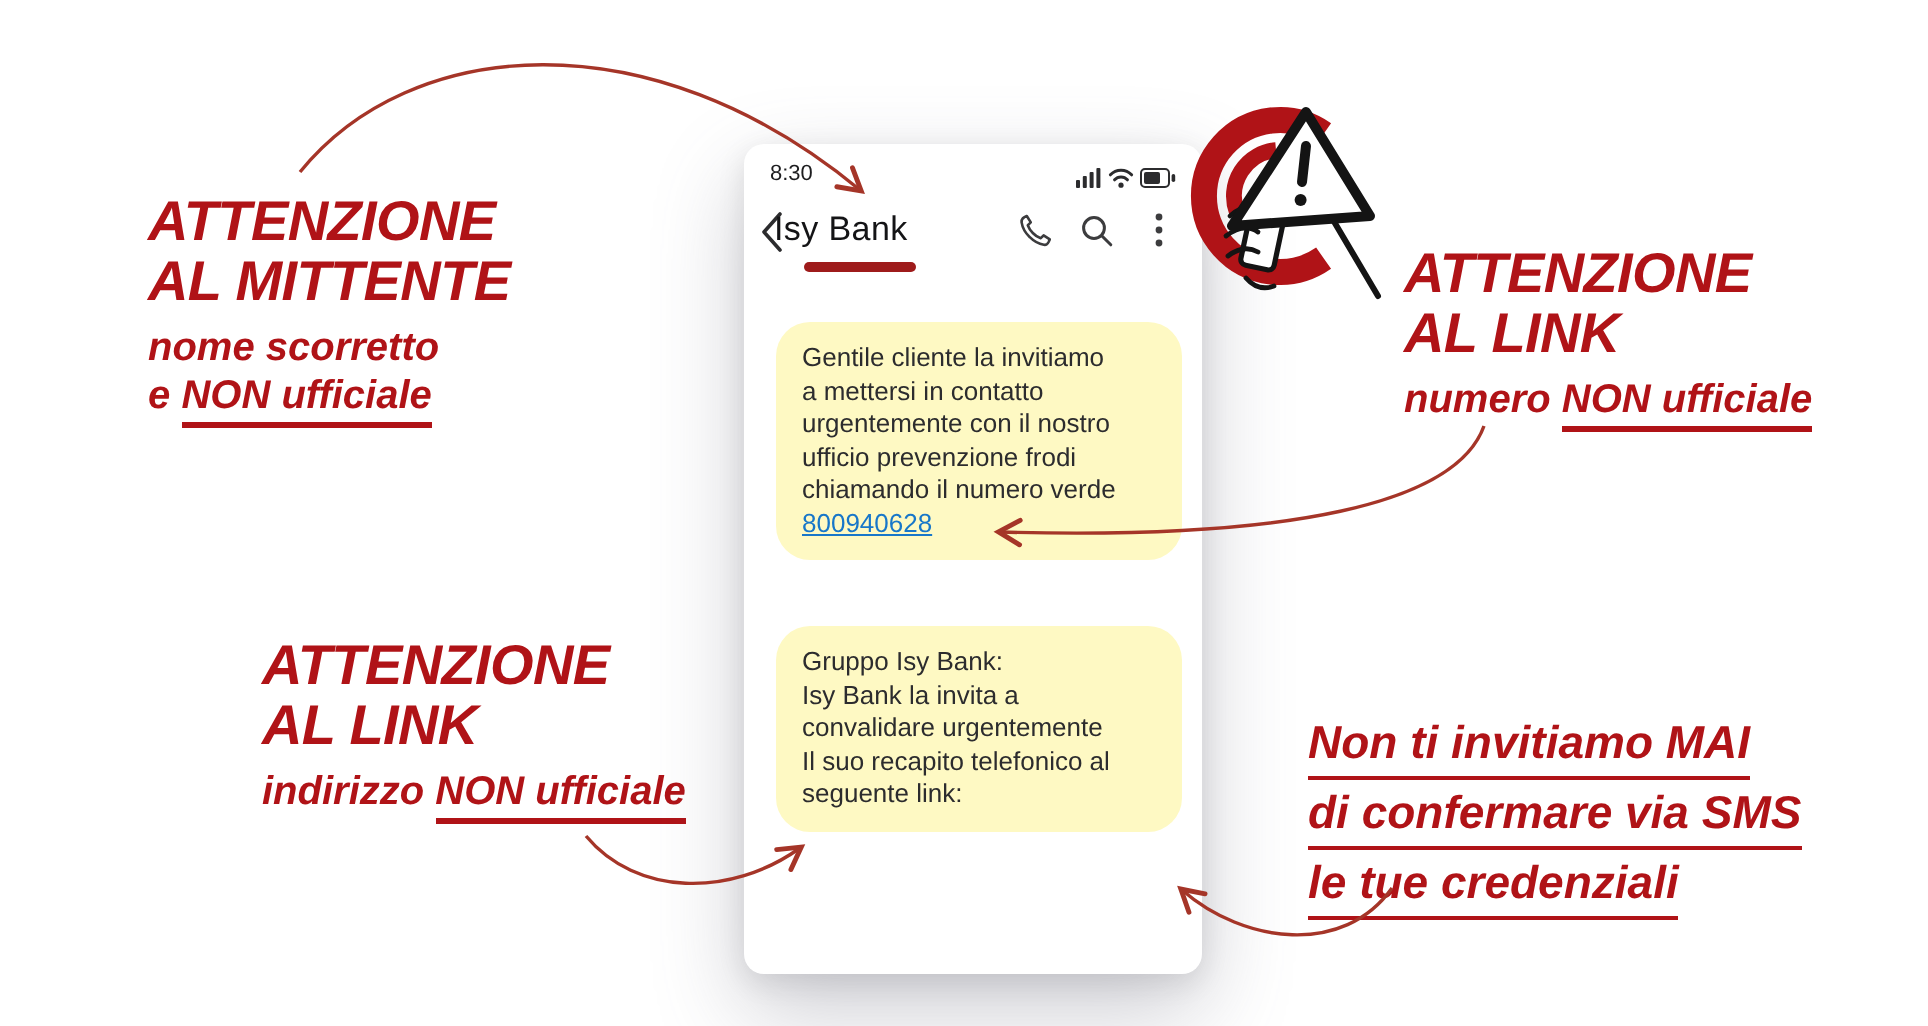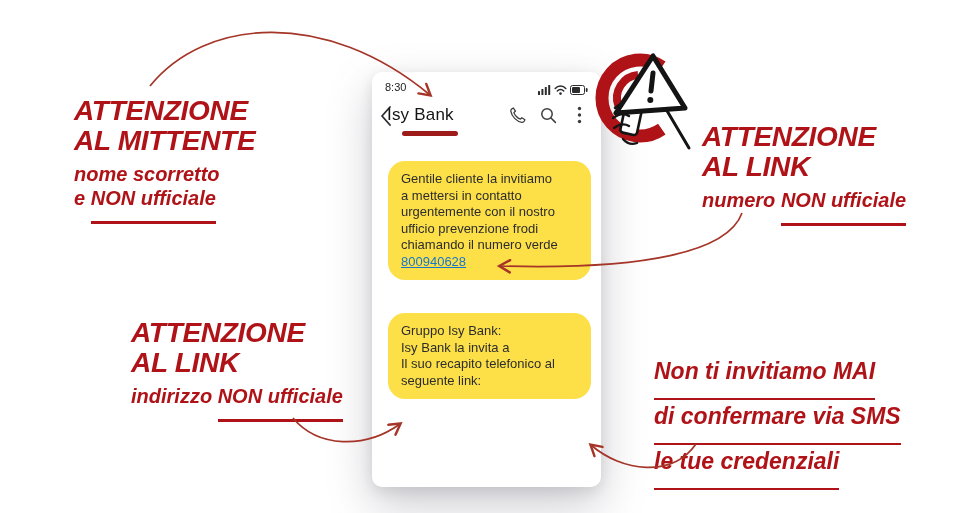--- a/index.html
+++ b/index.html
@@ -4,21 +4,21 @@
 <style>
   html,body{margin:0;padding:0;background:#fff;}
   .canvas{
     position:relative;width:964px;height:513px;background:#fff;overflow:hidden;
     font-family:"Liberation Sans", sans-serif;
   }
   
   .anno{position:absolute;color:#b01317;font-style:italic;font-weight:bold;}
   .anno .title{font-size:28px;line-height:30px;letter-spacing:-.3px;}
   .anno .sub{font-size:20px;line-height:24px;margin-top:6px;}
-  .uline{display:inline-block;border-bottom:3px solid #b01317;padding-bottom:11px;}
+  .uline{display:inline-block;border-bottom:3px solid #b01317;padding-bottom:1px;}
   .anno-sender{left:74px;top:96px;}
   .anno-link-number{left:702px;top:122px;}
   .anno-link-address{left:131px;top:318px;}
   .anno-credentials{left:654px;top:356px;font-size:23px;line-height:31px;}
   .anno-credentials .cl{display:block;margin-bottom:1px;}
   .anno-credentials .uline{border-bottom-width:2.5px;}
   
   .phone{
     position:absolute;left:372px;top:72px;width:229px;height:415px;background:#fff;
     border-radius:10px;
@@ -29,21 +29,21 @@
   .statusbar .sicons{position:absolute;right:13px;top:9px;display:flex;gap:3px;align-items:center;}
   .appbar{position:absolute;left:0;top:30px;right:0;height:30px;}
   .appbar .back{position:absolute;left:7px;top:3px;width:16px;height:22px;}
   .appbar .title{position:absolute;left:15px;top:3px;font-size:17px;color:#141416;letter-spacing:.2px;text-align:right;}
   .title-underline{position:absolute;left:30px;top:59px;width:56px;height:4.5px;background:#9e1b1b;border-radius:2.5px;}
   .appbar .aicons{position:absolute;right:12px;top:2px;display:flex;gap:11px;align-items:center;}
   .appbar .aicons span{display:inline-flex;width:20px;height:22px;align-items:center;justify-content:center;}
   .convmeta{position:absolute;left:0;right:0;text-align:center;color:#9a9aa0;font-size:11px;line-height:13px;}
   .meta1{top:66px;} .meta2{top:297px;}
   .bubble{
-    position:absolute;left:16px;width:177px;background:#fde047;border-radius:17px;
+    position:absolute;left:16px;width:177px;background:#fef9c3;border-radius:17px;
     padding:10px 13px;color:#2c2c2e;font-size:13px;line-height:16.5px;
   }
   .bubble .ln{white-space:nowrap;}
   .bubble1{top:89px;} .bubble2{top:241px;}
   .msg-link{color:#1877c9;text-decoration:underline;white-space:nowrap;cursor:pointer;}
   
   .overlay{position:absolute;left:0;top:0;pointer-events:none;}
 </style>
 </head>
 <body>
@@ -162,20 +162,21 @@
       <div class="ln"><span class="msg-link">800940628</span></div>
     </div>
 
     <div class="convmeta meta2">
       <div>15:47</div>
     </div>
 
     <div class="bubble bubble2">
       <div class="ln">Gruppo Isy Bank:</div>
       <div class="ln">Isy Bank la invita a</div>
+      <div class="ln">convalidare urgentemente</div>
       <div class="ln">Il suo recapito telefonico al</div>
       <div class="ln">seguente link:</div>
     </div>
   </div>
 
   <svg class="overlay" style="left:593px;top:42px;" width="106" height="116" viewBox="0 0 106 116">
     <path d="M 68.8,24.9 A 38,38 0 1 0 68.8,87.1" fill="none" stroke="#b01317" stroke-width="13"></path>
     <path d="M 45,33.1 A 23,23 0 0 0 25.4,63.9" fill="none" stroke="#b01317" stroke-width="8"></path>
     <path d="M 70,62 L 96,106" fill="none" stroke="#141414" stroke-width="3" stroke-linecap="round"></path>
     <g transform="rotate(12 38 76)">

